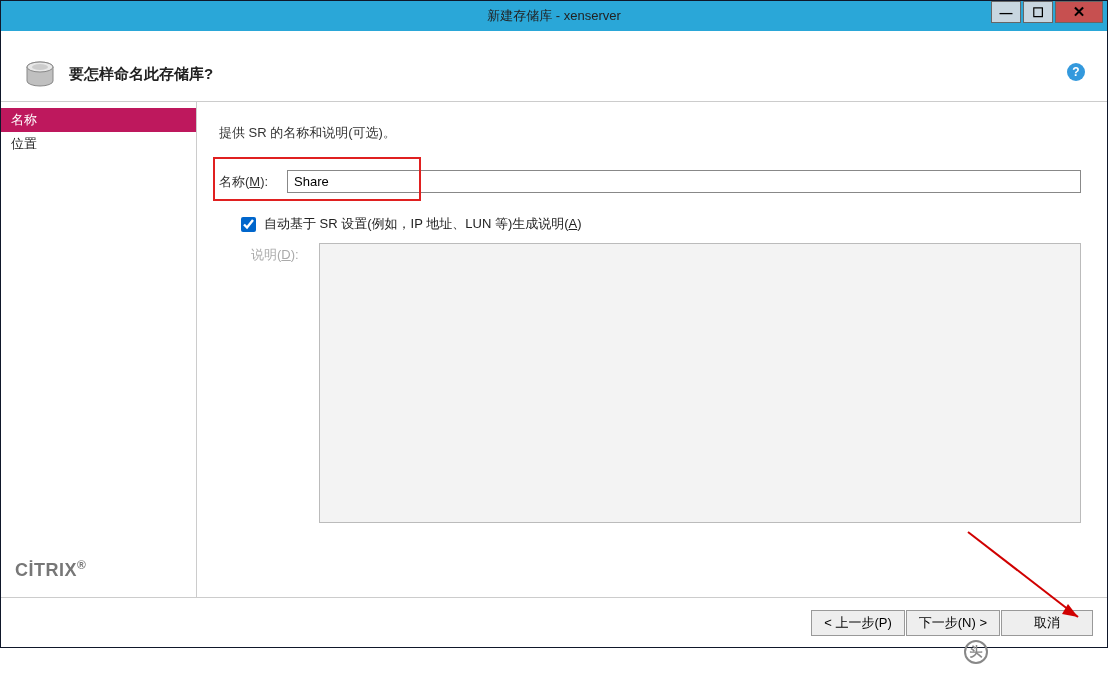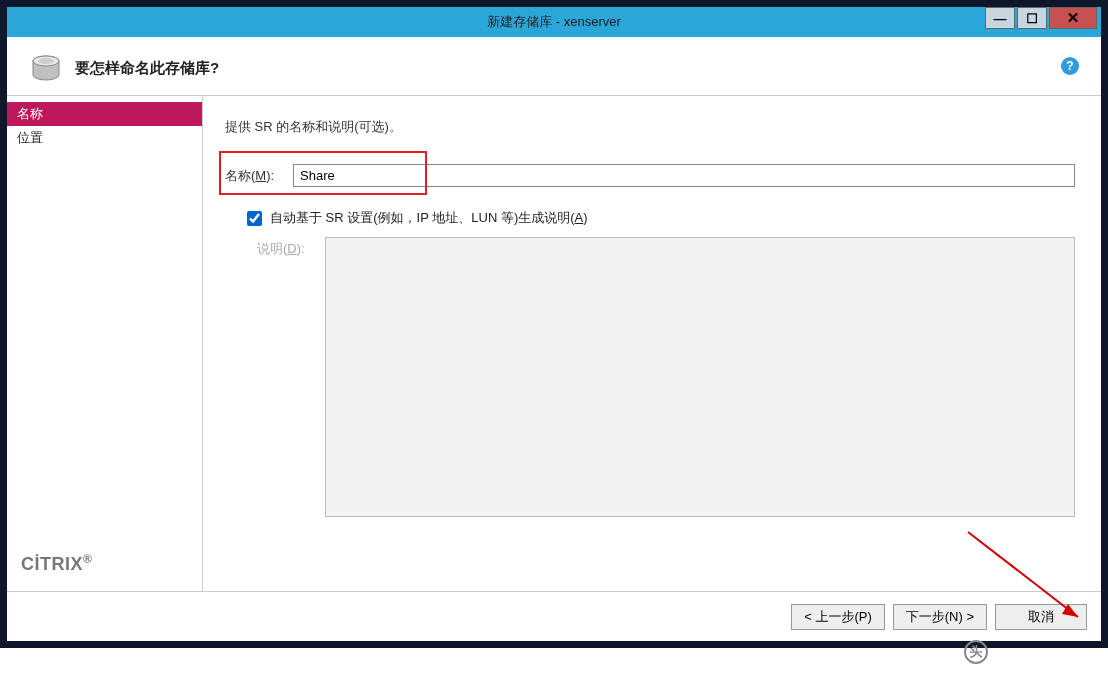--- a/index.html
+++ b/index.html
@@ -1,28 +1,28 @@
 <!DOCTYPE html>
 <html><head>
 <meta charset="utf-8">
 <style>
 * { box-sizing: border-box; margin: 0; padding: 0; font-family: "Microsoft YaHei", "Segoe UI", sans-serif; }
 body { background: #fff; width: 1108px; height: 682px; overflow: hidden; position: relative; }
 
-.window { border: 7px solid #0f172a; width: 1108px; height: 648px; display: flex; flex-direction: column; background: #fff; }
+.window { border: 1px solid #0f172a; width: 1108px; height: 648px; display: flex; flex-direction: column; background: #fff; }
 
 .titlebar { height: 30px; background: #2aa7d8; display: flex; align-items: center; position: relative; }
 .titlebar-title { flex: 1; text-align: center; color: #222; font-size: 13px; }
 .win-controls { display: flex; height: 24px; position: absolute; right: 4px; top: 0; }
 .win-btn { width: 30px; height: 22px; display: flex; align-items: center; justify-content: center; font-size: 13px; font-weight: bold; border: 1px solid #666; margin-left: 2px; cursor: pointer; }
 .win-min { background: #c8d6e0; }
 .win-max { background: #c8d6e0; }
 .win-close { background: #c75050; color: #000; width: 48px; font-size: 15px; }
 
-.header { display: flex; align-items: center; padding: 18px 32px 14px 24px; border-bottom: 1px solid #ccc; position: relative; }
+.header { display: flex; align-items: center; padding: 18px 32px 14px 24px; border-bottom: 1px solid #ccc; position: relative; margin-top: 12px; }
 .db-icon { width: 30px; height: 26px; margin-right: 14px; }
 .header-title { font-size: 15px; font-weight: bold; color: #222; }
 .help-icon { position: absolute; right: 22px; top: 20px; width: 18px; height: 18px; border-radius: 50%; background: #3399dd; color: #fff; font-size: 12px; font-weight: bold; display: flex; align-items: center; justify-content: center; cursor: pointer; }
 
 .body { flex: 1; display: flex; overflow: hidden; }
 
 .sidebar { width: 196px; background: #fff; border-right: 1px solid #ccc; padding-top: 6px; display: flex; flex-direction: column; }
 .sidebar-item { padding: 3px 10px; font-size: 13px; color: #222; cursor: pointer; }
 .sidebar-item.selected { background: #be185d; color: #fff; }
 .brand { margin-top: auto; padding: 10px 14px 16px 14px; font-size: 18px; font-weight: bold; color: #777; letter-spacing: 0.5px; }
@@ -37,21 +37,21 @@
 .red-box { position: absolute; left: -6px; top: -13px; width: 208px; height: 44px; border: 2px solid #e02020; pointer-events: none; }
 
 .chk-row { display: flex; align-items: center; margin-bottom: 10px; margin-top: 22px; margin-left: 22px; }
 .chk { width: 15px; height: 15px; margin-right: 8px; accent-color: #0066cc; }
 .chk-label { color: #222; }
 
 .desc-row { display: flex; align-items: flex-start; margin-left: 32px; }
 .desc-label { width: 68px; color: #aaa; padding-top: 3px; }
 .desc-text { flex: 1; height: 280px; border: 1px solid #bbb; background: #f3f3f3; resize: none; padding: 4px 6px; font-size: 13px; color: #888; }
 
-.footer { height: 50px; border-top: 1px solid #ccc; display: flex; align-items: center; padding: 0 14px; gap: 8px; }
+.footer { height: 50px; border-top: 1px solid #ccc; display: flex; align-items: center; padding: 0 14px; gap: 1px; }
 .footer-spacer { flex: 1; }
 .footer-btn { min-width: 92px; height: 26px; border: 1px solid #999; background: #eee; font-size: 13px; padding: 0 12px; cursor: pointer; }
 .footer-btn:disabled, .footer-btn[aria-disabled="true"] { color: #999; }
 
 .underline { text-decoration: underline; }
 
 .arrow { position: absolute; right: 10px; bottom: 50px; pointer-events: none; }
 
 .watermark { position: absolute; right: 120px; bottom: 18px; font-size: 20px; color: #666; display: flex; align-items: center; gap: 6px; pointer-events: none; }
 .wm-icon { width: 24px; height: 24px; border: 2px solid #888; border-radius: 50%; display: flex; align-items: center; justify-content: center; font-size: 13px; font-weight: bold; color: #888; }

